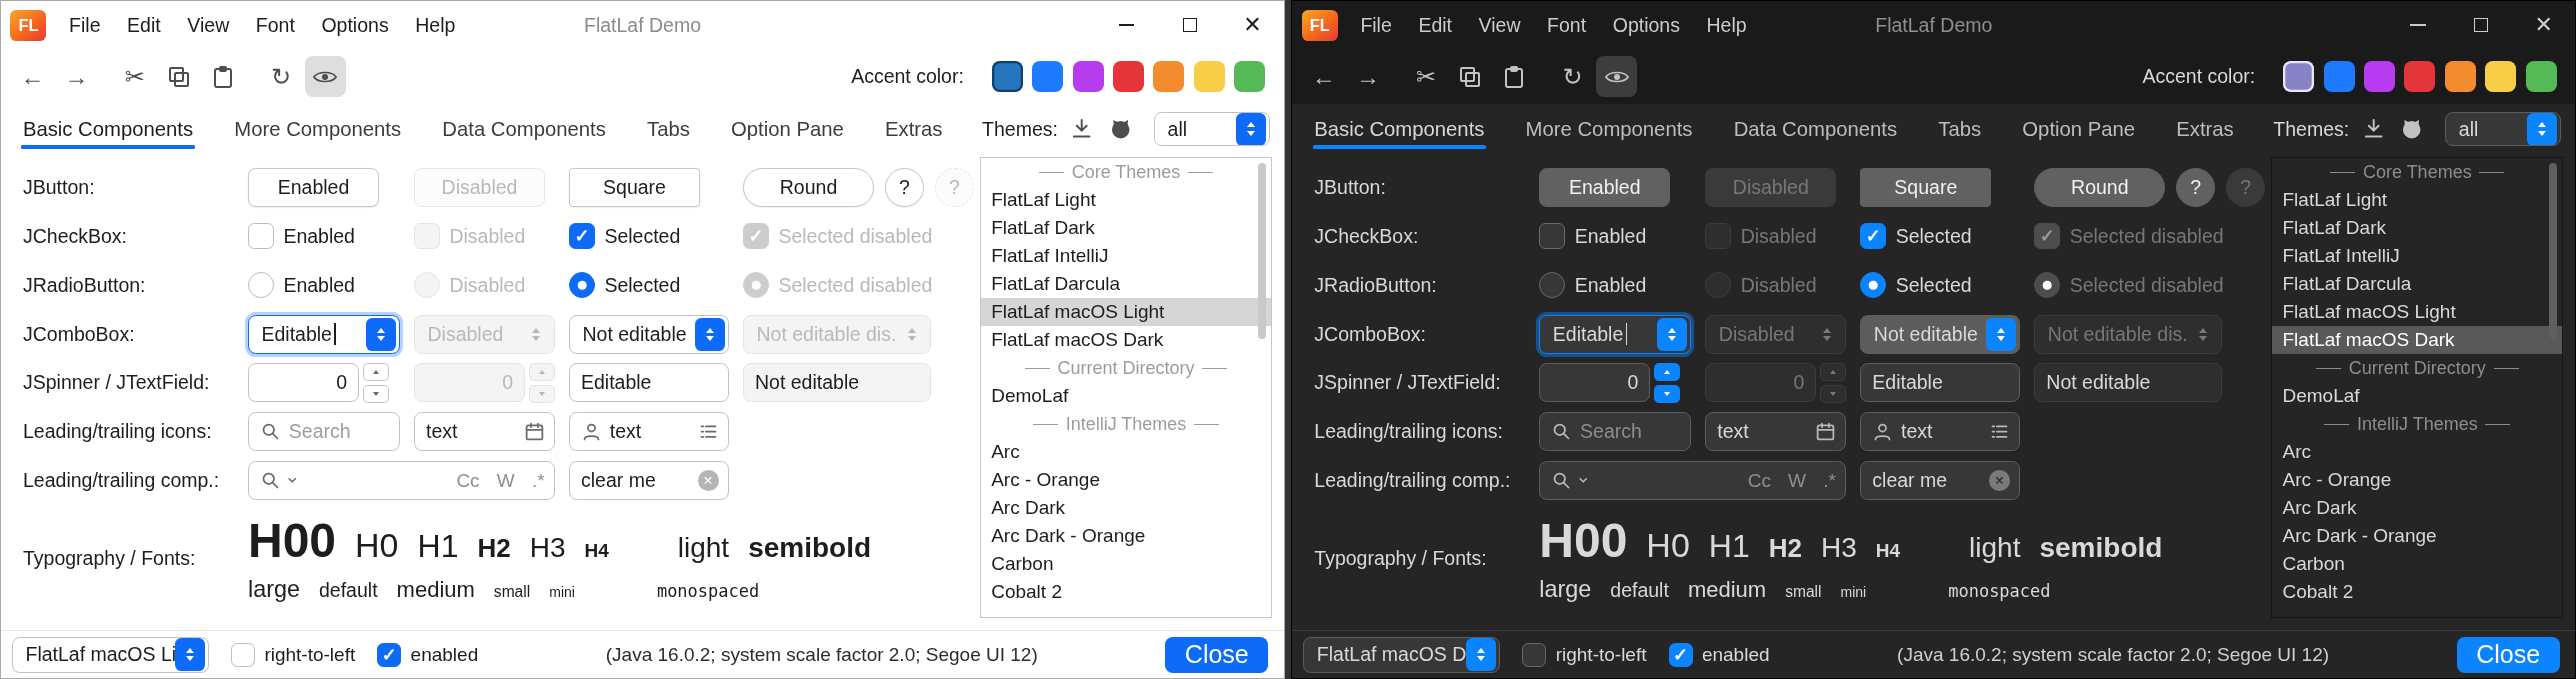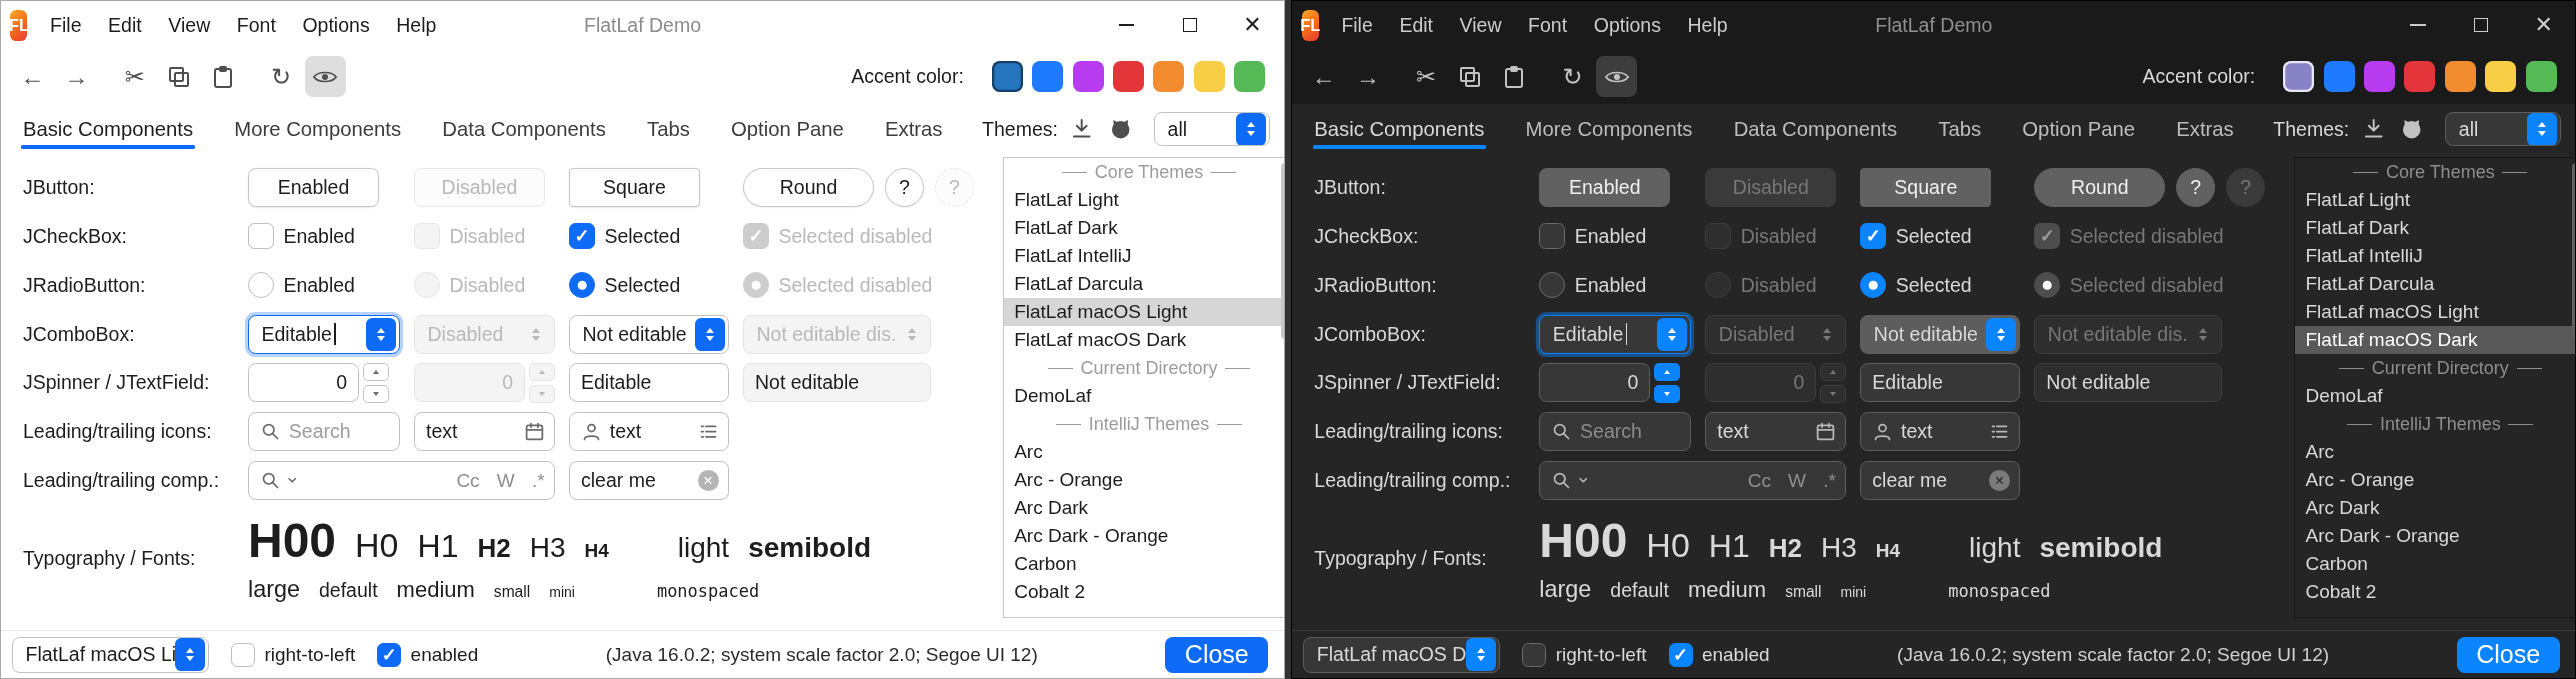--- a/index.html
+++ b/index.html
@@ -26,21 +26,21 @@
  --btn-bg:#616161;--btn-border:#616161;--btn-fg:#f0f0f0;--btn-disabled-bg:#3a3a3a;--btn-disabled-border:#3a3a3a;
  --disabled-fg:#777777;--cb-border:#6a6a6a;--check-dis-bg:#4d4d4d;--check-dis-fg:#9a9a9a;
  --accent:#0a84ff;--focus-ring:rgba(10,132,255,.45);
  --tab-inactive:#bdbdbd;
  --list-bg:#252525;--list-border:#151515;--list-sel-bg:#595959;--list-sel-fg:#ffffff;--sep-fg:#8d8d8d;
  --status-border:#3c3c3c;--info-fg:#cfcfcf;--icon-fg:#b9b9b9;--placeholder:#8c8c8c;
  --swatch-ring:rgba(255,255,255,.8);--scroll-thumb:#5f5f5f;--spin-arrow:#ffffff;--clear-bg:#7a7a7a;--combo-btn-bg:#5d5d5d}
 
 
 .titlebar{height:48px;flex:none;position:relative;display:flex;align-items:center;background:var(--titlebar-bg);padding-left:9.4px}
-.logo{width:17px;height:31px;border-radius:6.3px;flex:none;display:flex;align-items:center;justify-content:center;
+.logo{width:36px;height:31px;border-radius:6.3px;flex:none;display:flex;align-items:center;justify-content:center;
   background:linear-gradient(140deg,#f9a825 0%,#f4621e 60%,#e53935 100%);color:#fff;font-weight:bold;font-size:16.4px}
 .menubar{display:flex;margin-left:9.4px;height:100%}
 .menu-item{padding:0 13.3px;font-size:19.5px;color:var(--titlebar-fg);display:flex;align-items:center}
 .win-title{position:absolute;left:50%;transform:translateX(-50%);font-size:19.5px;color:var(--title-muted);white-space:nowrap}
 .win-controls{margin-left:auto;display:flex;height:100%}
 .win-btn{width:63px;height:100%;display:flex;align-items:center;justify-content:center;color:var(--titlebar-fg)}
 .ic-min{width:15.6px;height:1.6px;background:currentColor}
 .ic-max{width:14px;height:14px;border:1.6px solid currentColor}
 .ic-close{font-size:22px;line-height:1}
 
@@ -80,21 +80,21 @@
 .stepper.plain .sarr.up{border-bottom-color:var(--disabled-fg)}
 .stepper.plain .sarr.dn{border-top-color:var(--disabled-fg)}
 .combo.editable.focused{border-color:var(--accent);box-shadow:0 0 0 3.1px var(--focus-ring)}
 .caret-bar{width:1.6px;height:22px;background:var(--fg);margin-left:2.3px;flex:none}
 .combo.disabled{background:var(--field-disabled-bg);color:var(--disabled-fg);border-color:var(--border-soft)}
 .combo.buttonish{background:var(--combo-btn-bg);border-color:var(--field-border)}
 .small-combo{width:116px;height:34px;margin-left:auto}
 .status-combo{width:197px;height:36px}
 
 
-.content{flex:1;display:flex;padding:3.1px 15.6px 0 22px;gap:29px;overflow:hidden}
+.content{flex:1;display:flex;padding:3.1px 15.6px 0 22px;gap:6px;overflow:hidden}
 .rows{flex:1;display:grid;grid-template-columns:225px 166px 155px 174px 1fr;row-gap:3.9px;align-items:center;align-content:start;padding-top:7.8px}
 .rows > *{min-height:45px}
 .rlabel{font-size:19.5px;display:flex;align-items:center}
 .cell{display:flex;align-items:center;gap:11px}
 .span2{grid-column:span 2}
 .span4{grid-column:2/-1}
 .cell > .combo,.cell > .tfield{width:calc(100% - 14px)}
 .cell.c5 > .combo,.cell.c5 > .tfield{width:188px}
 
 

